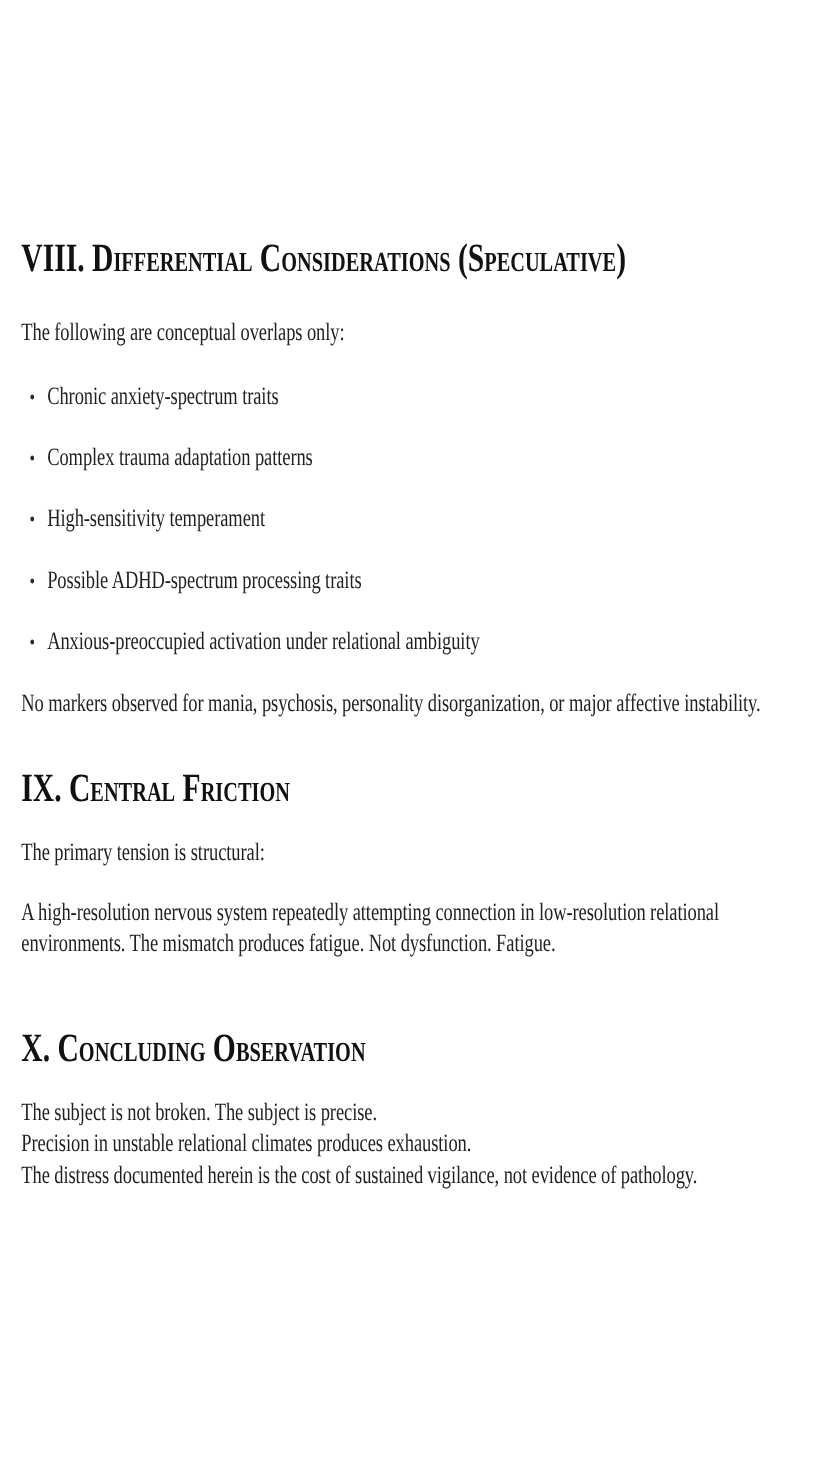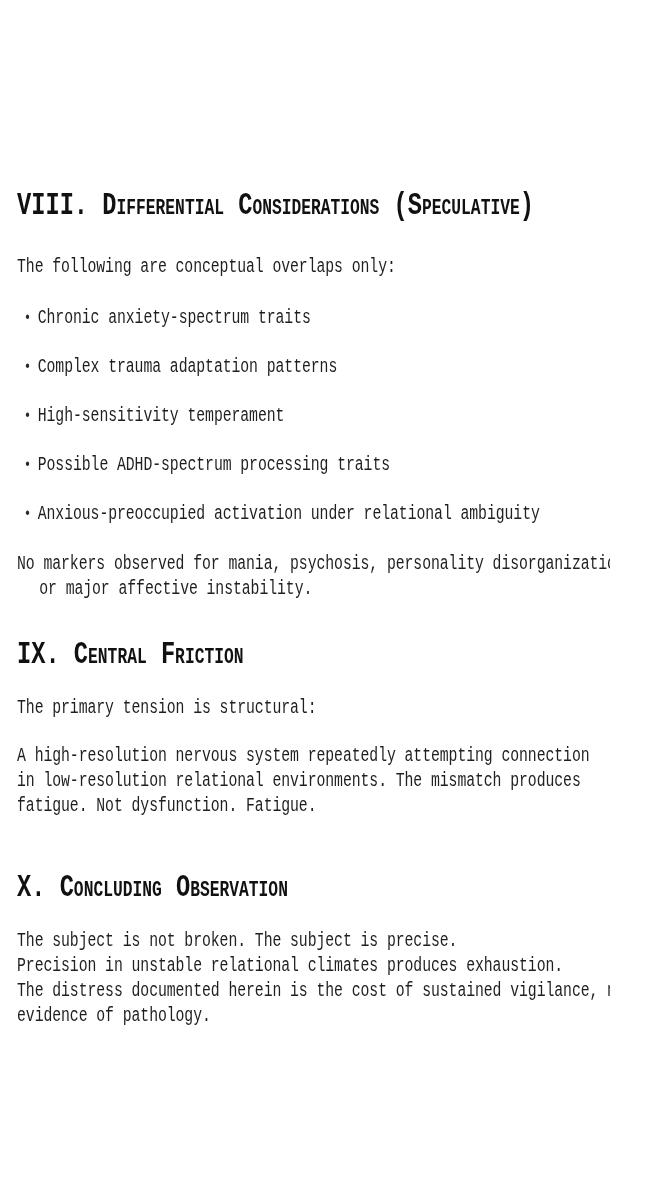--- a/index.html
+++ b/index.html
@@ -6,21 +6,21 @@
     margin: 0;
     padding: 0;
     background: #ffffff;
   }
   .page {
     position: relative;
     width: 610px;
     height: 1182px;
     background: #ffffff;
     overflow: hidden;
-    font-family: Liberation Mono, monospace;
+    font-family: Liberation Serif, serif;
   }
   
   .scale-wrap {
     width: 899px;
     transform: scaleX(0.74);
     transform-origin: 0 0;
     padding: 188px 26px 0 23px;
     box-sizing: border-box;
     color: #1f1f1f;
   }

